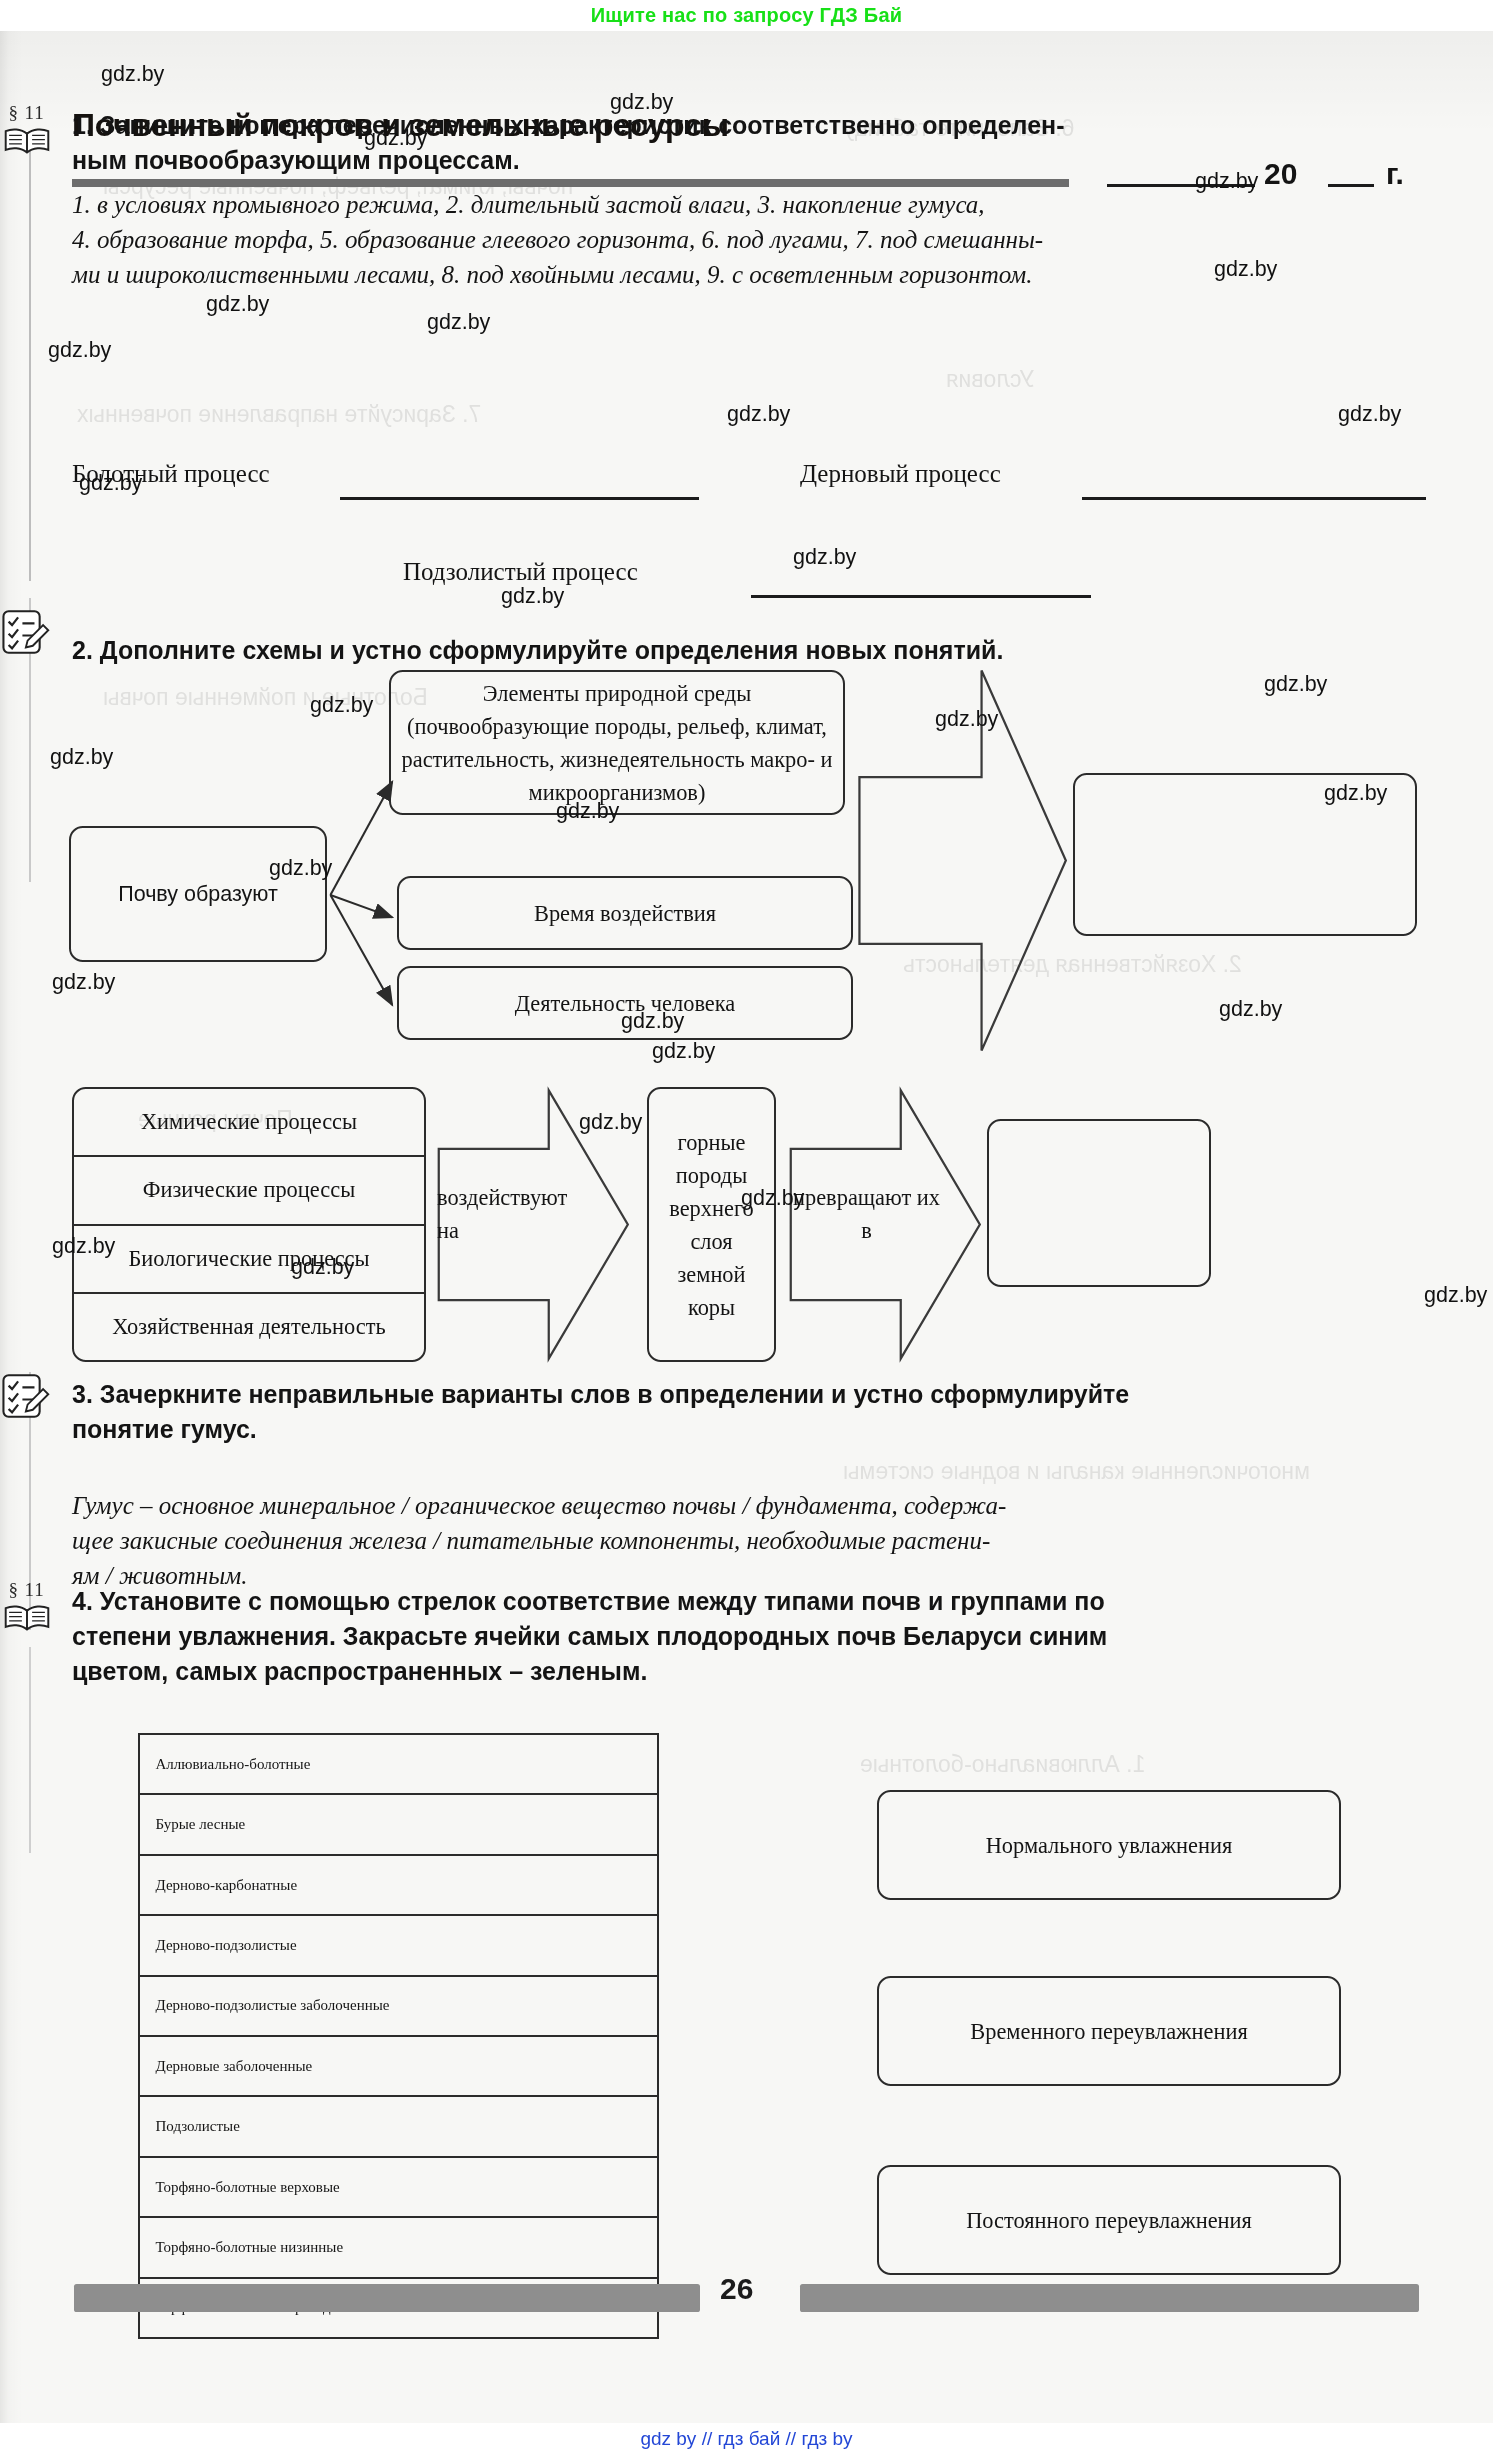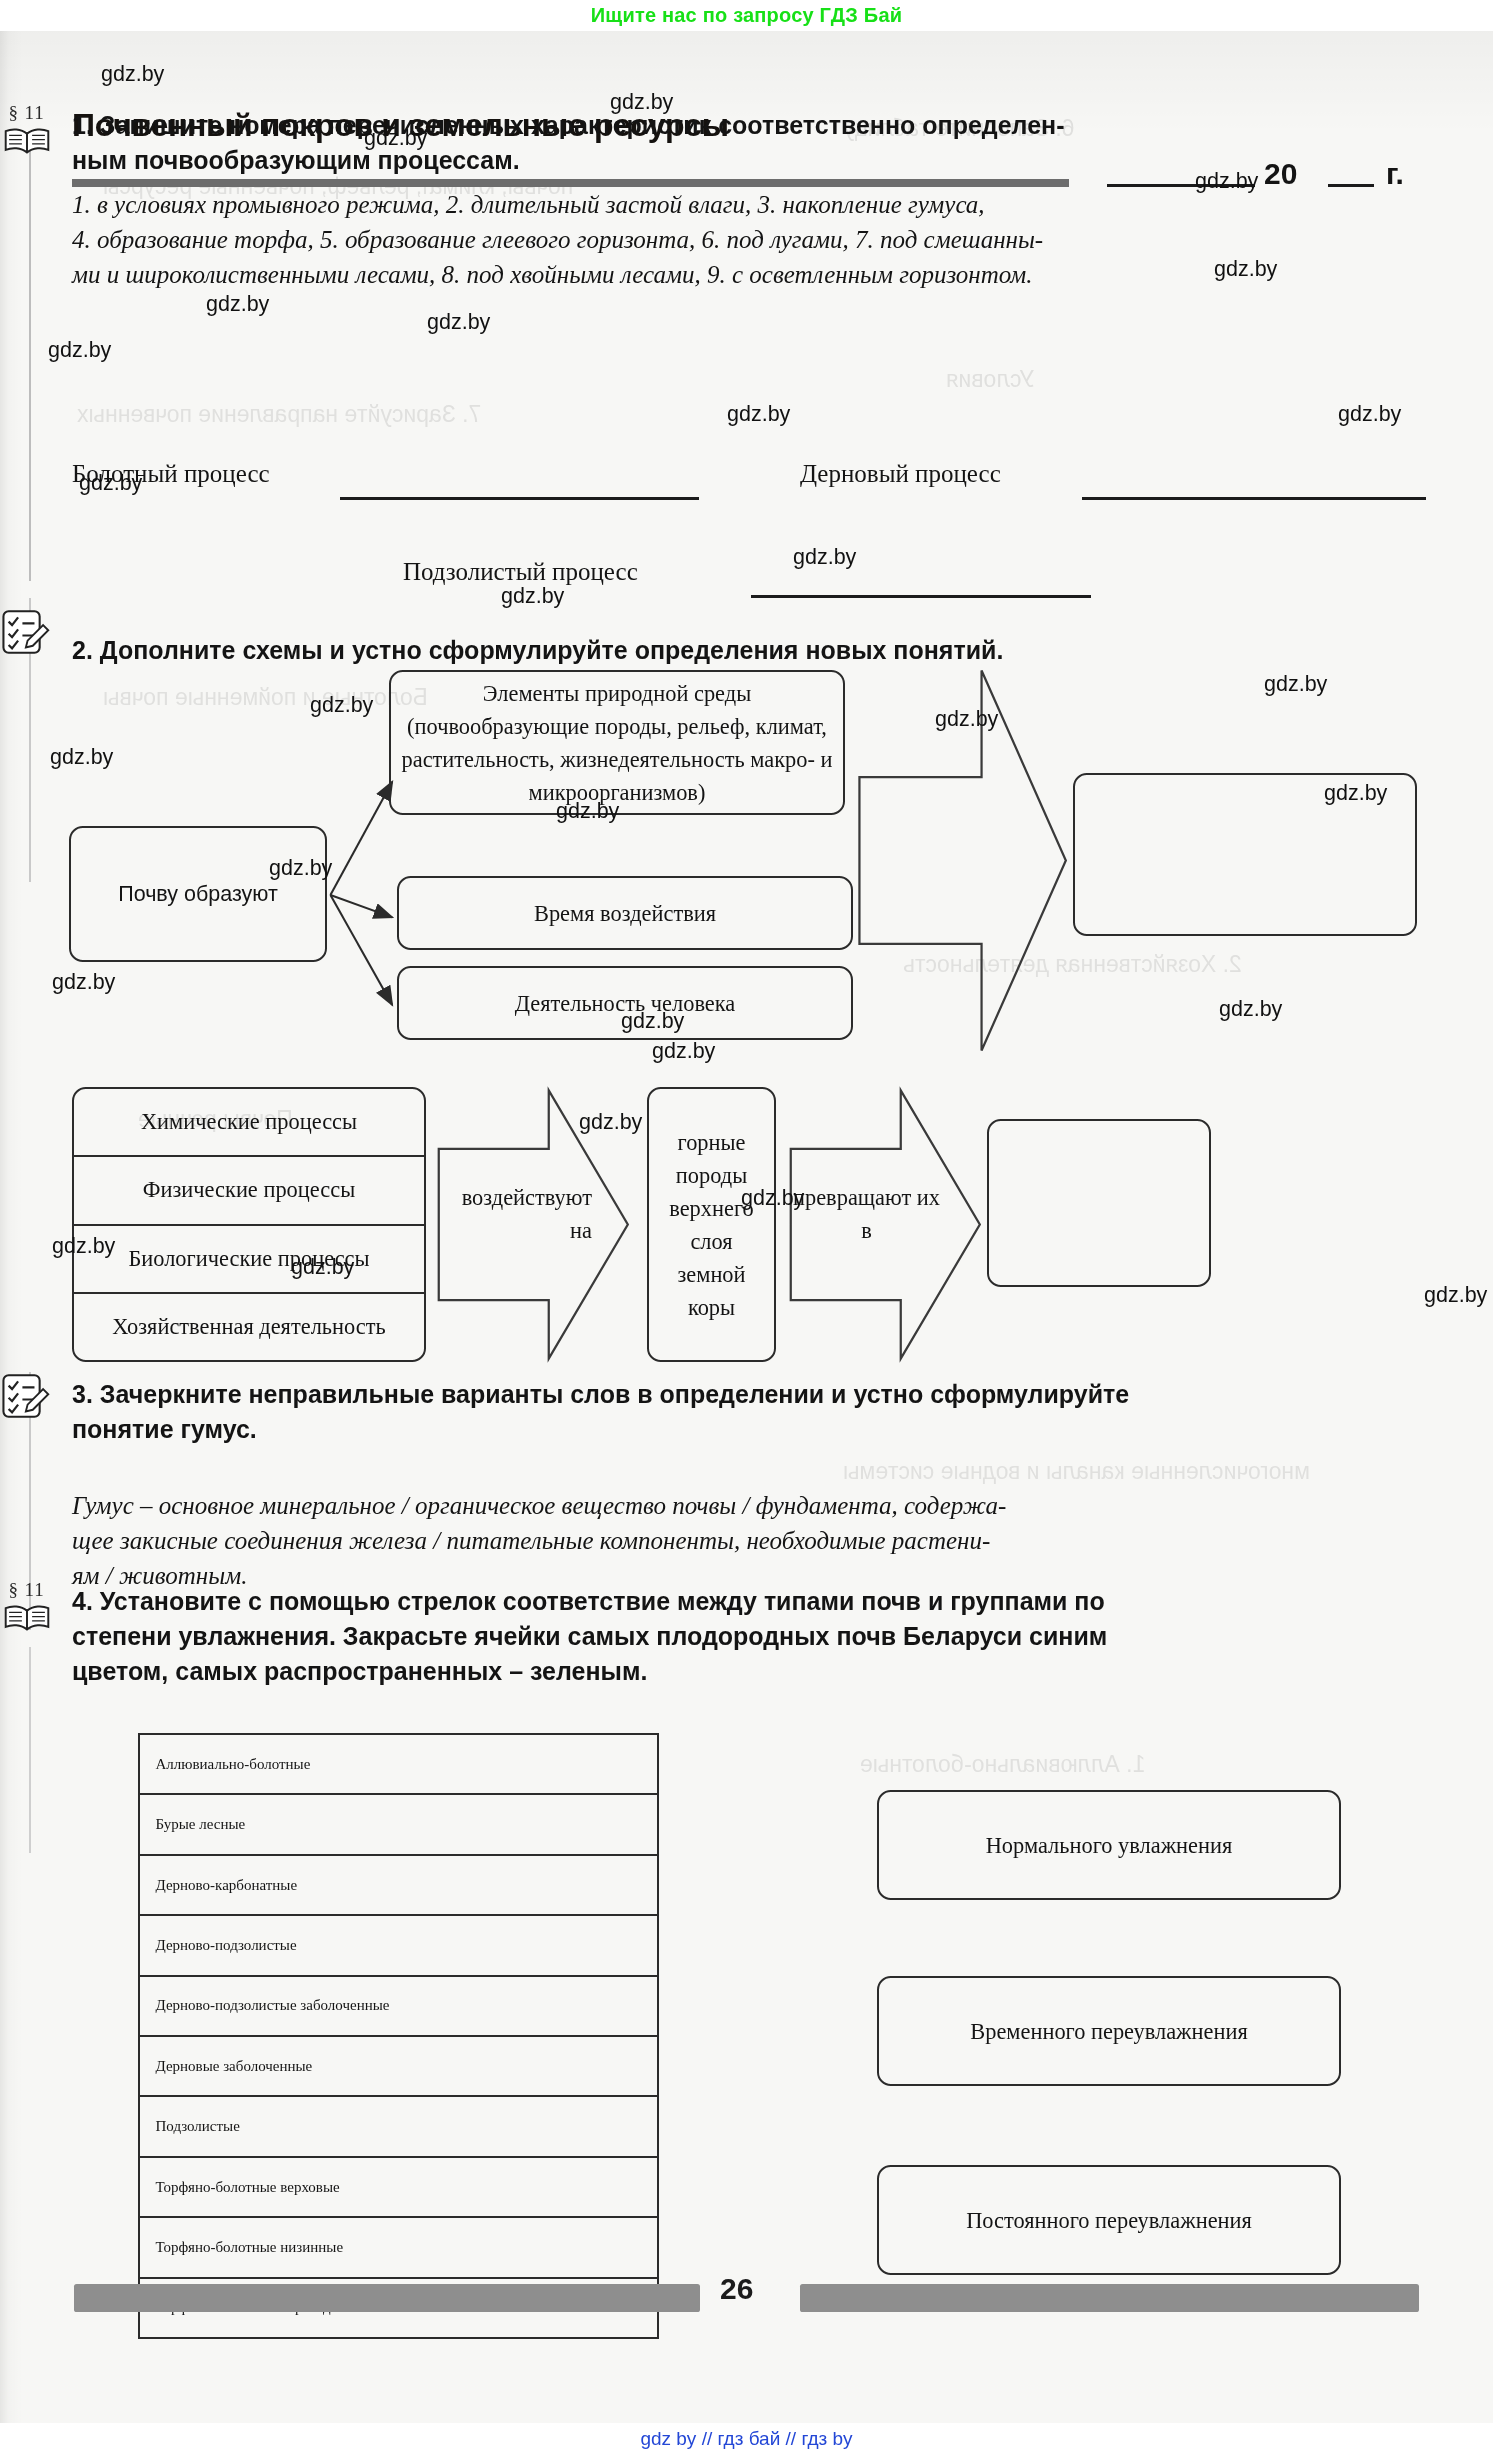--- a/index.html
+++ b/index.html
@@ -250,21 +250,21 @@
   <div class="stack" style="left:72px;top:1056px;width:354px;height:275px;">
     <div class="cell">Химические процессы</div>
     <div class="cell">Физические процессы</div>
     <div class="cell">Биологические процессы</div>
     <div class="cell">Хозяйственная деятельность</div>
   </div>
 
   <svg class="arrow" style="left:437px;top:1056px;width:196px;height:275px;" viewBox="0 0 228 320">
     <path d="M2 72 L130 72 L130 4 L222 160 L130 316 L130 248 L2 248 Z" fill="none" stroke="#3a3a3a" stroke-width="2.6"></path>
   </svg>
-  <div style="position:absolute;left:437px;top:1150px;width:155px;text-align:right;
+  <div style="position:absolute;left:437px;top:1150px;width:155px;text-align:left;
               font-family:'Liberation Serif',serif;font-size:22.4px;color:#141414;line-height:33px;">воздействуют на</div>
 
   <div class="box" style="left:647px;top:1056px;width:129px;height:275px;line-height:33px;">
     <span>горные породы верхнего слоя земной коры</span>
   </div>
 
   <svg class="arrow" style="left:789px;top:1056px;width:196px;height:275px;" viewBox="0 0 228 320">
     <path d="M2 72 L130 72 L130 4 L222 160 L130 316 L130 248 L2 248 Z" fill="none" stroke="#3a3a3a" stroke-width="2.6"></path>
   </svg>
   <div style="position:absolute;left:789px;top:1150px;width:155px;text-align:center;

